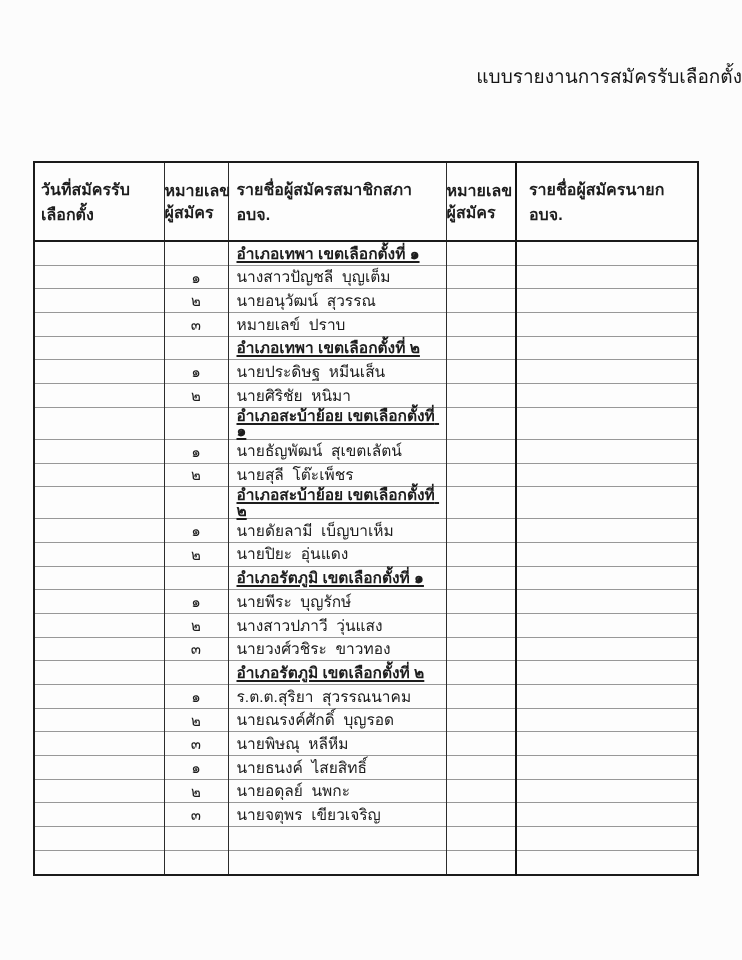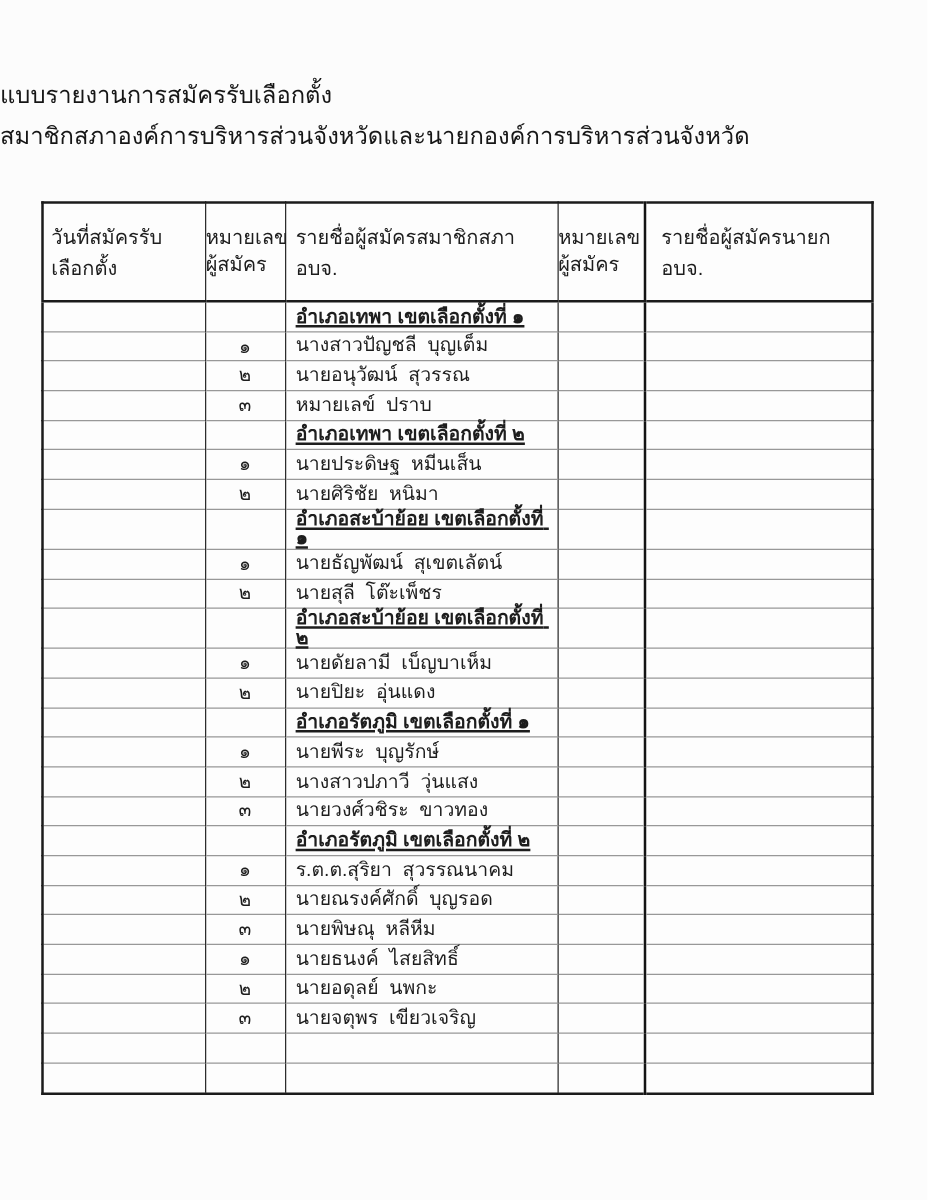--- a/index.html
+++ b/index.html
@@ -11,21 +11,21 @@
     background: #fcfcfc;
     color: #1d1d1d;
     font-family: "Liberation Sans", "DejaVu Sans", sans-serif;
     overflow: hidden;
   }
   .doc-title {
     position: absolute;
     top: 60px;
     left: 0;
     width: 100%;
-    text-align: left;
+    text-align: right;
     font-size: 19px;
     line-height: 33px;
     color: #161616;
   }
   table.report {
     position: absolute;
     left: 33px;
     top: 161px;
     width: 664px;
     border-collapse: collapse;
@@ -34,21 +34,21 @@
     background: #fdfdfd;
   }
   col.w-date   { width: 130px; }
   col.w-num1   { width: 64px;  }
   col.w-cname  { width: 218px; }
   col.w-num2   { width: 70px;  }
   col.w-mname  { width: 182px; }
 
   thead th {
     height: 77px;
-    font-weight: normal;
+    font-weight: bold;
     font-size: 16px;
     vertical-align: middle;
     border-left: 1.5px solid #2c2c2c;
     border-bottom: 2px solid #1b1b1b;
     padding: 0;
   }
   thead th:first-child { border-left: none; }
   th.h-date  { text-align: left; padding-left: 6px;  }
   th.h-num   { text-align: left; white-space: pre-line; line-height: 22px; }
   th.h-name  { text-align: left; padding-left: 8px; }
@@ -77,21 +77,20 @@
     text-decoration-thickness: 1.5px;
   }
 </style>
 </head>
 <body>
 
 <div class="page">
 
   <div class="doc-title">
     <div>แบบรายงานการสมัครรับเลือกตั้ง</div>
-    <div>สมาชิกสภาองค์การบริหารส่วนจังหวัดและนายกองค์การบริหารส่วนจังหวัด</div>
   </div>
 
   <table class="report">
     <colgroup>
       <col class="w-date">
         <col class="w-num1">
         <col class="w-cname">
         <col class="w-num2">
         <col class="w-mname">
     </colgroup>

